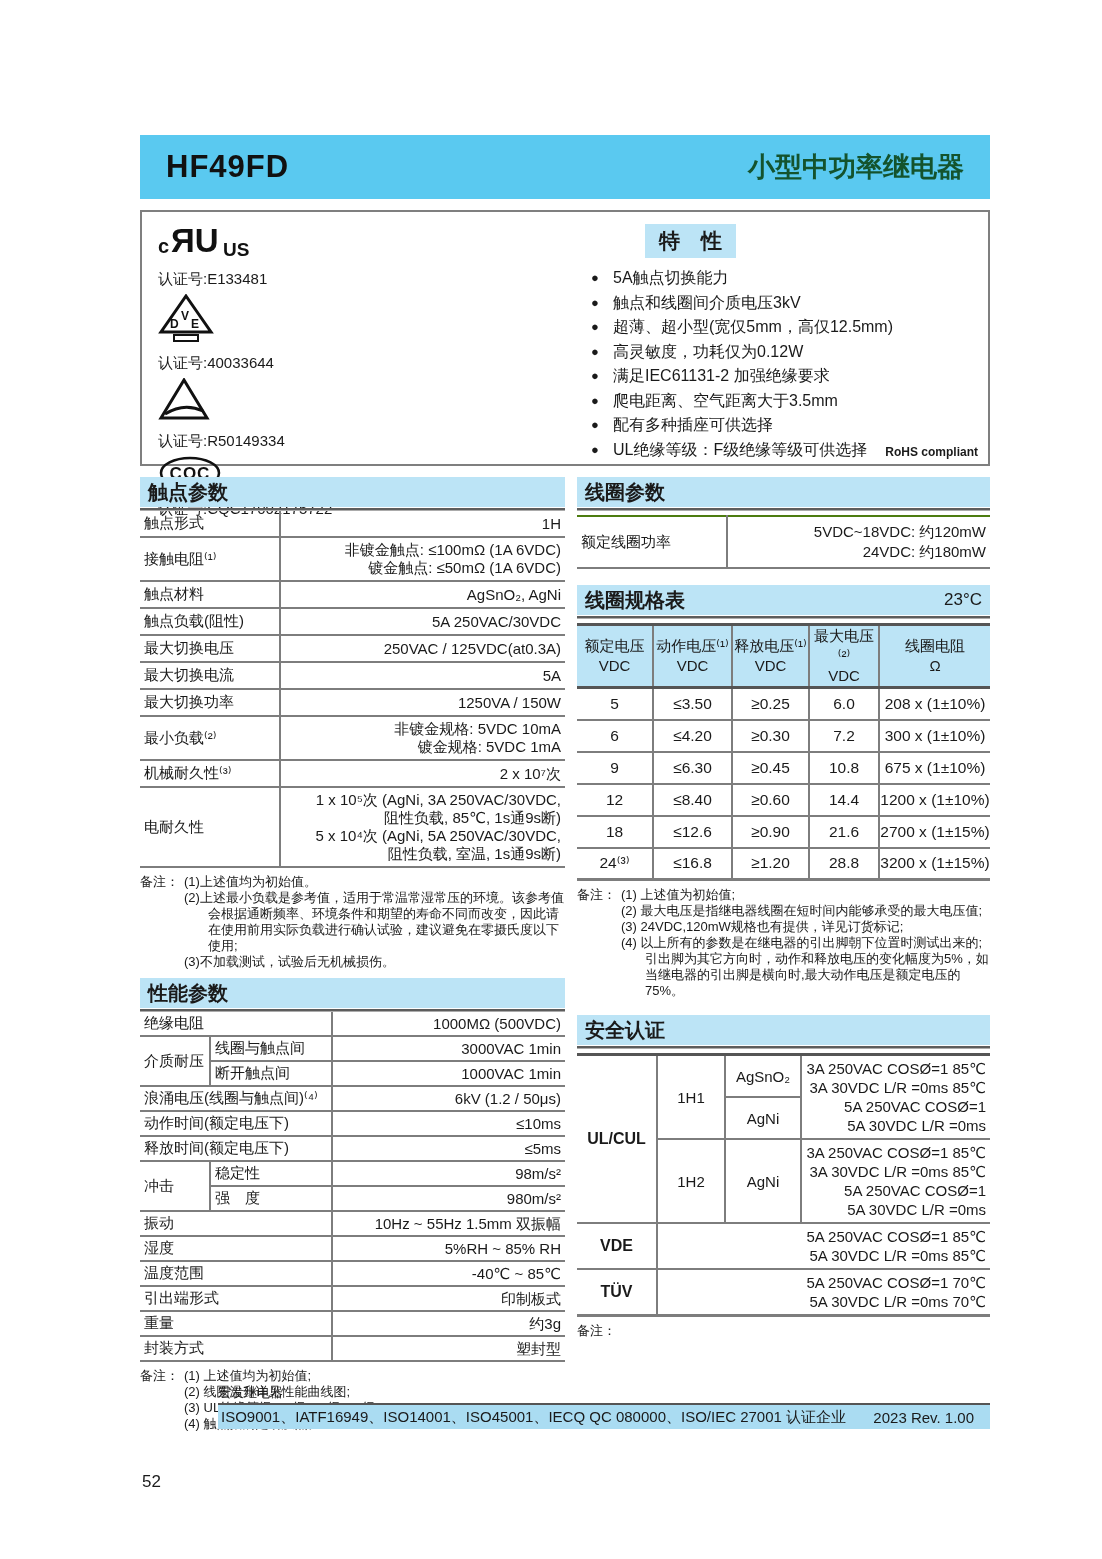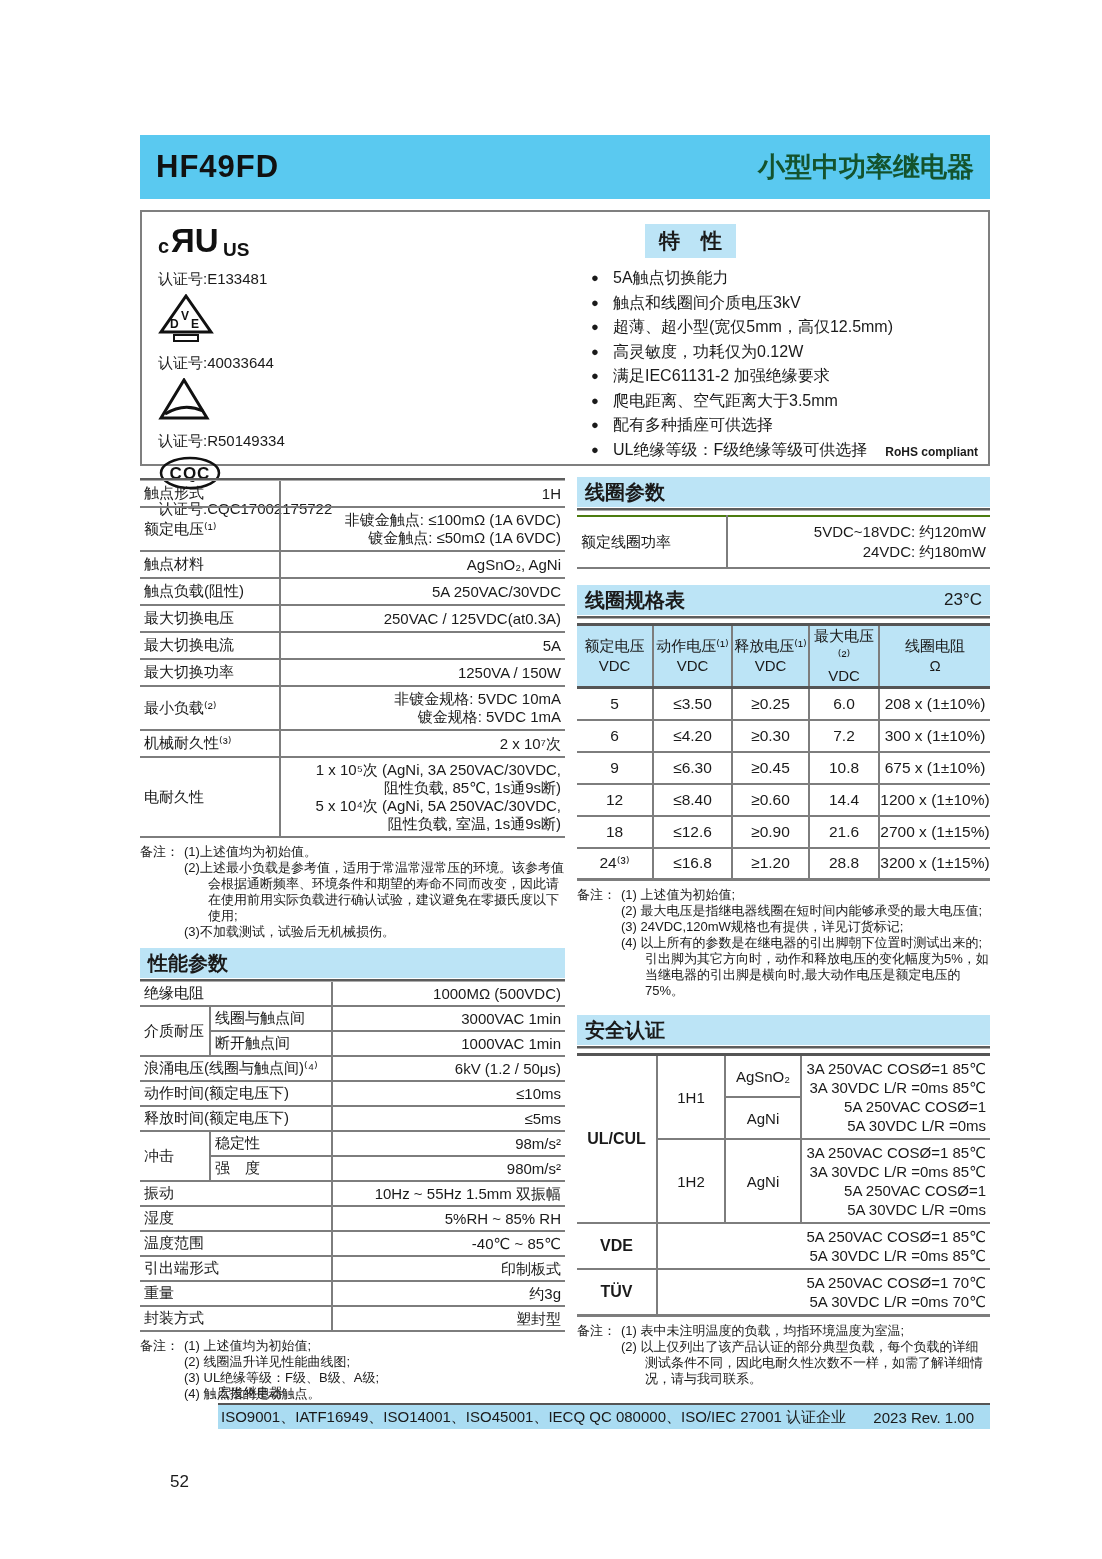--- a/index.html
+++ b/index.html
@@ -2,21 +2,21 @@
 <html><head>
 <meta charset="utf-8">
 <style>
   * { margin:0; padding:0; box-sizing:border-box; }
   html,body { background:#ffffff; }
   body { font-family:"Liberation Sans","DejaVu Sans",sans-serif; color:#1a1a1a; }
   .page { position:relative; width:1102px; height:1559px; background:#fff; overflow:hidden; }
 
   
   .page-header { position:absolute; left:140px; top:135px; width:850px; height:64px;
-    background:#5ac9f0; display:flex; align-items:center; justify-content:space-between; padding:0 16px; }
+    background:#5ac9f0; display:flex; align-items:center; justify-content:space-between; padding:0 26px; }
   .model { font-size:31px; font-weight:bold; letter-spacing:1px; color:#111; }
   .subtitle { font-size:27px; font-weight:bold; color:#14532d; }
 
   
   .top-box { position:absolute; left:140px; top:210px; width:850px; height:256px;
     border:2px solid #7f7f7f; display:flex; }
   .certs { width:435px; padding:10px 0 0 16px; }
   .cert { margin-bottom:5px; }
   .cert svg { display:block; }
   .cert-no { font-size:15px; margin-top:10px; }
@@ -78,21 +78,21 @@
 
   .gap16 { height:16px; } .gap8 { height:8px; }
 
   
   .footer { position:absolute; left:140px; top:1384px; width:850px; }
   .company { font-size:13px; margin-left:78px; margin-bottom:1px; }
   .iso-bar { margin-left:78px; height:26px; background:#aadcf2; border-top:2px solid #555;
     display:flex; align-items:center; justify-content:space-between; padding:0 16px 0 3px; }
   .iso-bar .iso-text { font-size:15px; }
   .iso-bar .rev { font-size:15px; }
-  .page-num { position:absolute; left:142px; top:1472px; font-size:17px;margin-left:28px; }
+  .page-num { position:absolute; left:142px; top:1472px; font-size:17px; }
 
   svg text { font-family:"Liberation Sans","DejaVu Sans",sans-serif; fill:#111; }
 </style>
 </head>
 <body>
 
 <div class="page">
 
   <div class="page-header">
     <span class="model">HF49FD</span>
@@ -169,34 +169,37 @@
             <span class="bullet">●</span>
             <span>UL绝缘等级：F级绝缘等级可供选择</span>
           </div>
       </div>
       <div class="rohs">RoHS compliant</div>
     </div>
   </div>
 
   <div class="col-left">
 
+    <div class="sec-bar">
+      <span class="sec-title">触点参数</span>
+    </div>
     <div class="sec-rule"></div>
 
     <table class="ptable">
       <colgroup>
           <col style="width:140px">
           <col>
         </colgroup>
       <tbody>
         <tr>
             <td class="lbl">触点形式</td>
             <td class="val pre">1H</td>
           </tr>
         <tr>
-            <td class="lbl">额定电压⁽¹⁾</td>
+            <td class="lbl">接触电阻⁽¹⁾</td>
             <td class="val pre">非镀金触点: ≤100mΩ (1A 6VDC)
 镀金触点: ≤50mΩ (1A 6VDC)</td>
           </tr>
         <tr>
             <td class="lbl">触点材料</td>
             <td class="val pre">AgSnO₂, AgNi</td>
           </tr>
         <tr>
             <td class="lbl">触点负载(阻性)</td>
             <td class="val pre">5A 250VAC/30VDC</td>
@@ -471,24 +474,20 @@
         <tr>
           <td class="agency">TÜV</td>
           <td class="rating pre r-short" colspan="3">5A 250VAC COSØ=1 70℃
 5A 30VDC L/R =0ms 70℃</td>
         </tr>
       </tbody>
     </table>
 
     <div class="notes">
       <span class="notes-prefix">备注：</span>
-      <div class="notes-items">
-        <div>(1) 表中未注明温度的负载，均指环境温度为室温;</div>
-        <div>(2) 以上仅列出了该产品认证的部分典型负载，每个负载的详细测试条件不同，因此电耐久性次数不一样，如需了解详细情况，请与我司联系。</div>
-      </div>
     </div>
   </div>
 
   <div class="footer">
     <div class="company">宏发继电器</div>
     <div class="iso-bar">
       <span class="iso-text">ISO9001、IATF16949、ISO14001、ISO45001、IECQ QC 080000、ISO/IEC 27001 认证企业</span>
       <span class="rev">2023  Rev. 1.00</span>
     </div>
   </div>

